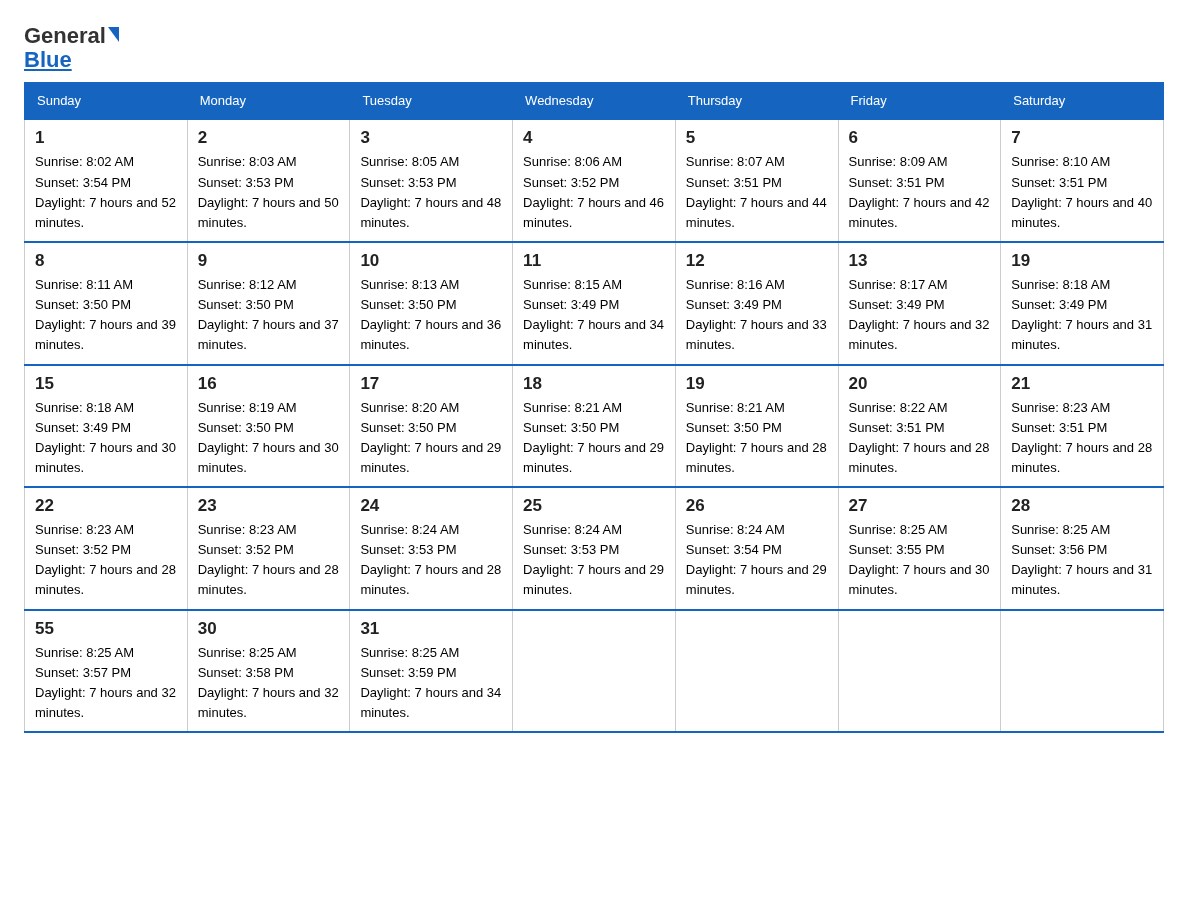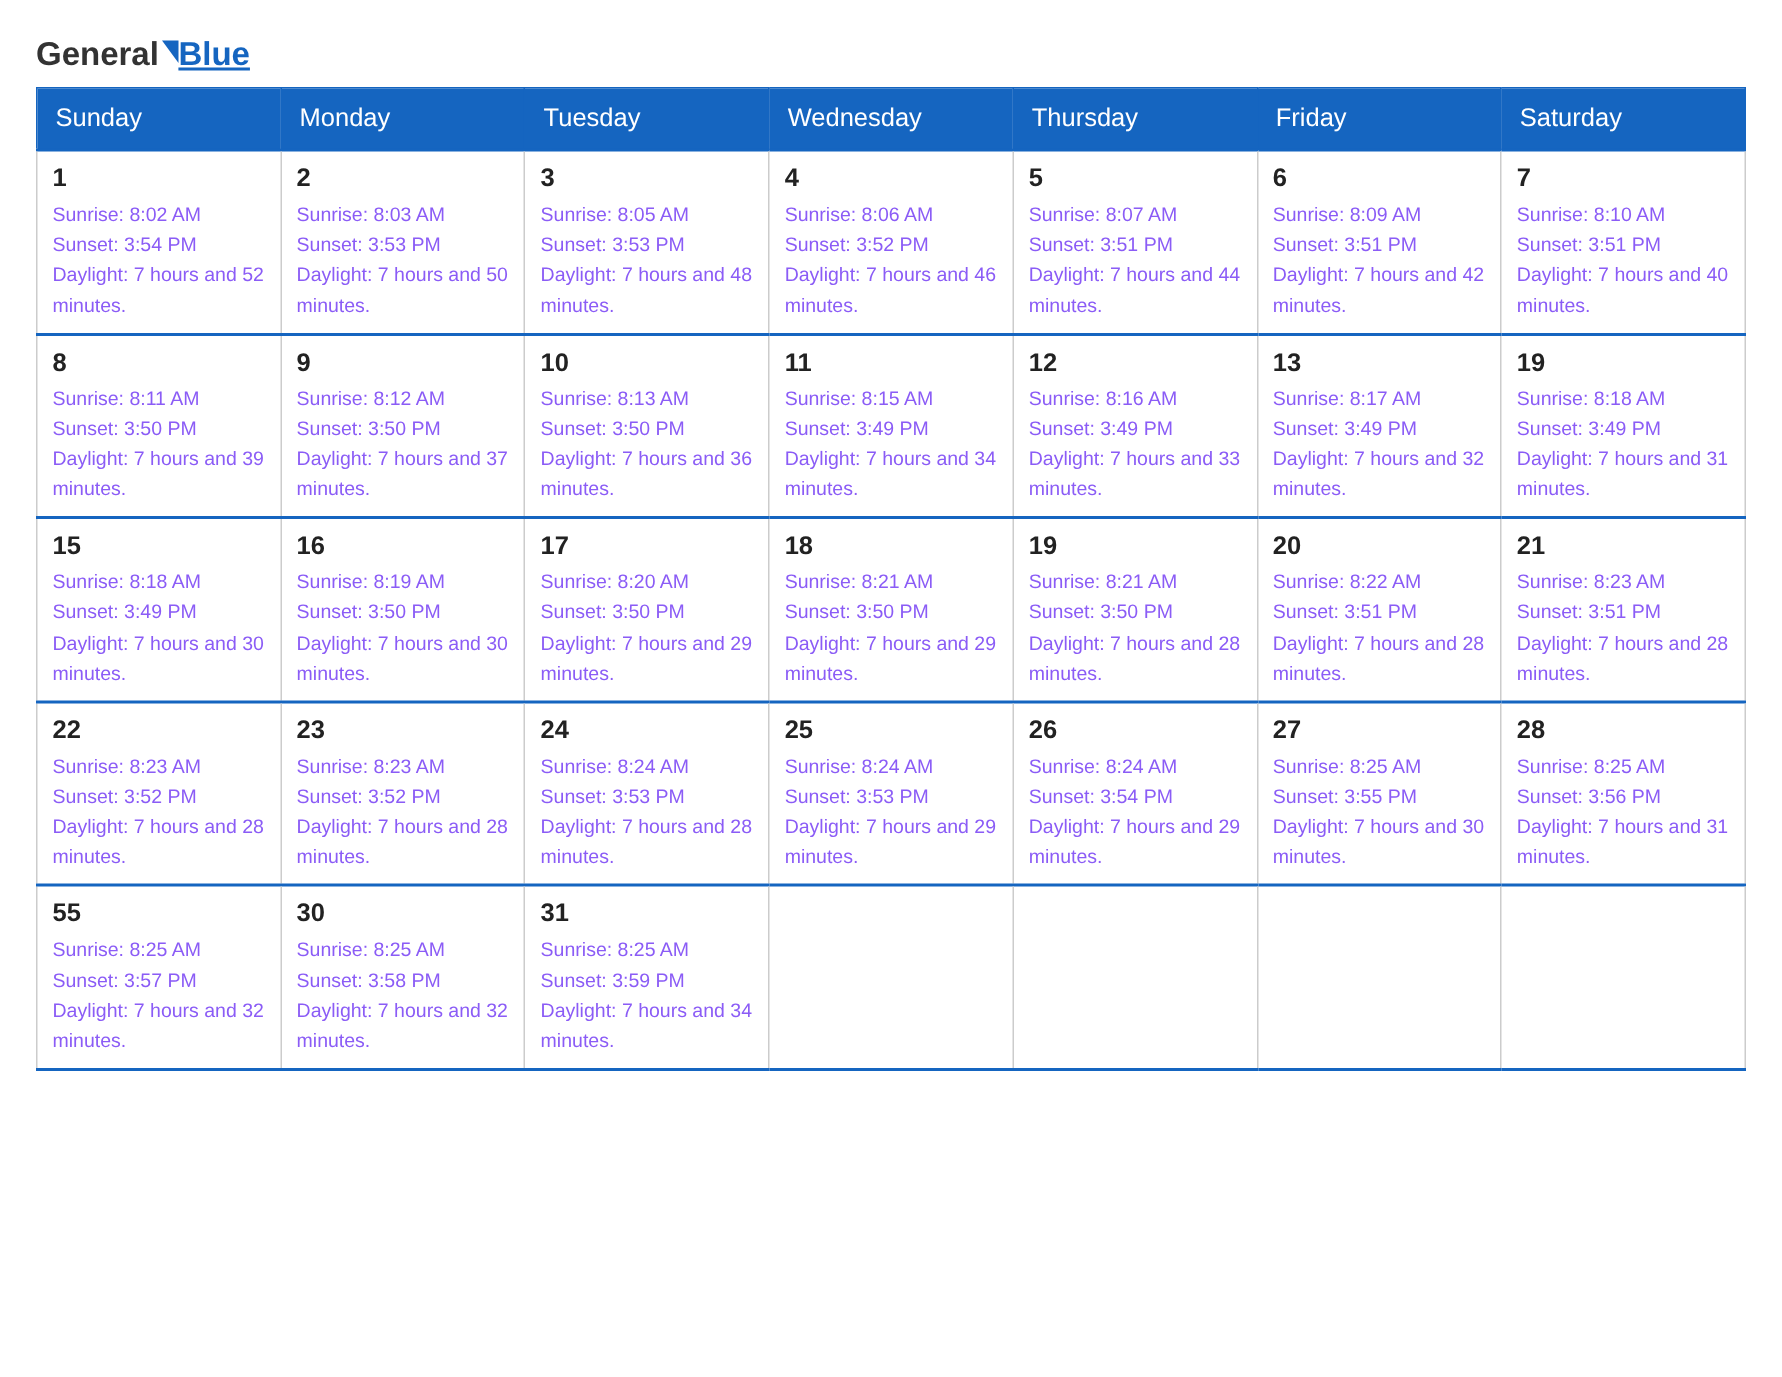--- a/index.html
+++ b/index.html
@@ -11,20 +11,21 @@
       min-height: 918px;
     }
     .header {
       display: flex;
       justify-content: space-between;
       align-items: flex-start;
       margin-bottom: 10px;
     }
     .logo {
       display: flex;
+      flex-direction: column;
       align-items: flex-start;
     }
     .logo-text {
       font-size: 22px;
       font-weight: bold;
       color: #333;
       line-height: 1.1;
     }
     .logo-general { color: #333; }
     .logo-blue { color: #1565c0; text-decoration: underline; }
@@ -44,21 +45,21 @@
       margin-top: 4px;
     }
     .calendar {
       width: 100%;
       border-collapse: collapse;
       margin-top: 8px;
     }
     .calendar th {
       background: #1565c0;
       color: #fff;
-      font-size: 17px;
+      font-size: 13px;
       font-weight: normal;
       padding: 10px 12px;
       text-align: left;
       border: 1px solid #1565c0;
     }
     .calendar td {
       vertical-align: top;
       padding: 8px 10px;
       border: 1px solid #ccc;
       width: 14.28%;
@@ -66,21 +67,21 @@
     }
     .day-number {
       font-size: 17px;
       font-weight: bold;
       color: #222;
       display: block;
       margin-bottom: 4px;
     }
     .day-info {
       font-size: 13px;
-      color: #8b5cf6;
+      color: #000000;
       line-height: 1.55;
     }
     .empty-cell {
       background: #fff;
     }
     tr:last-child td {
       border-bottom: 2px solid #1565c0;
     }
     .week-row td {
       border-top: 2px solid #1565c0;

